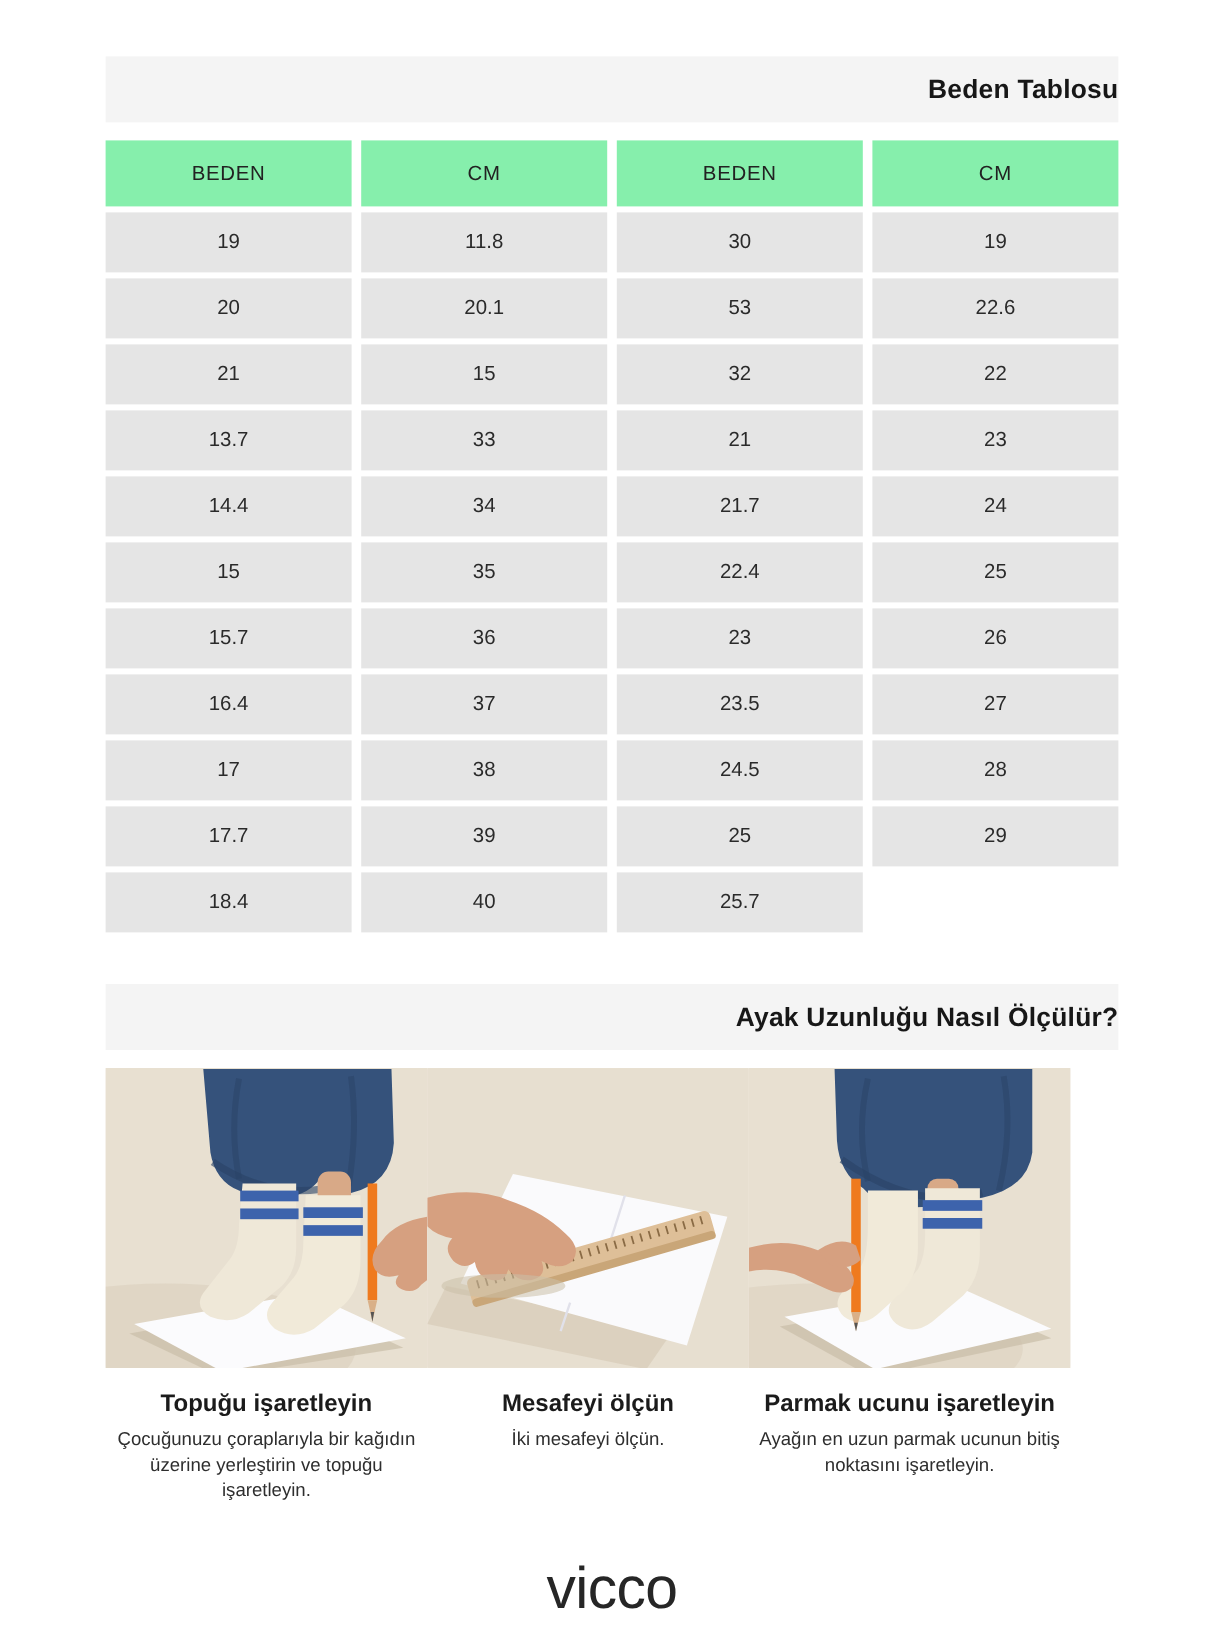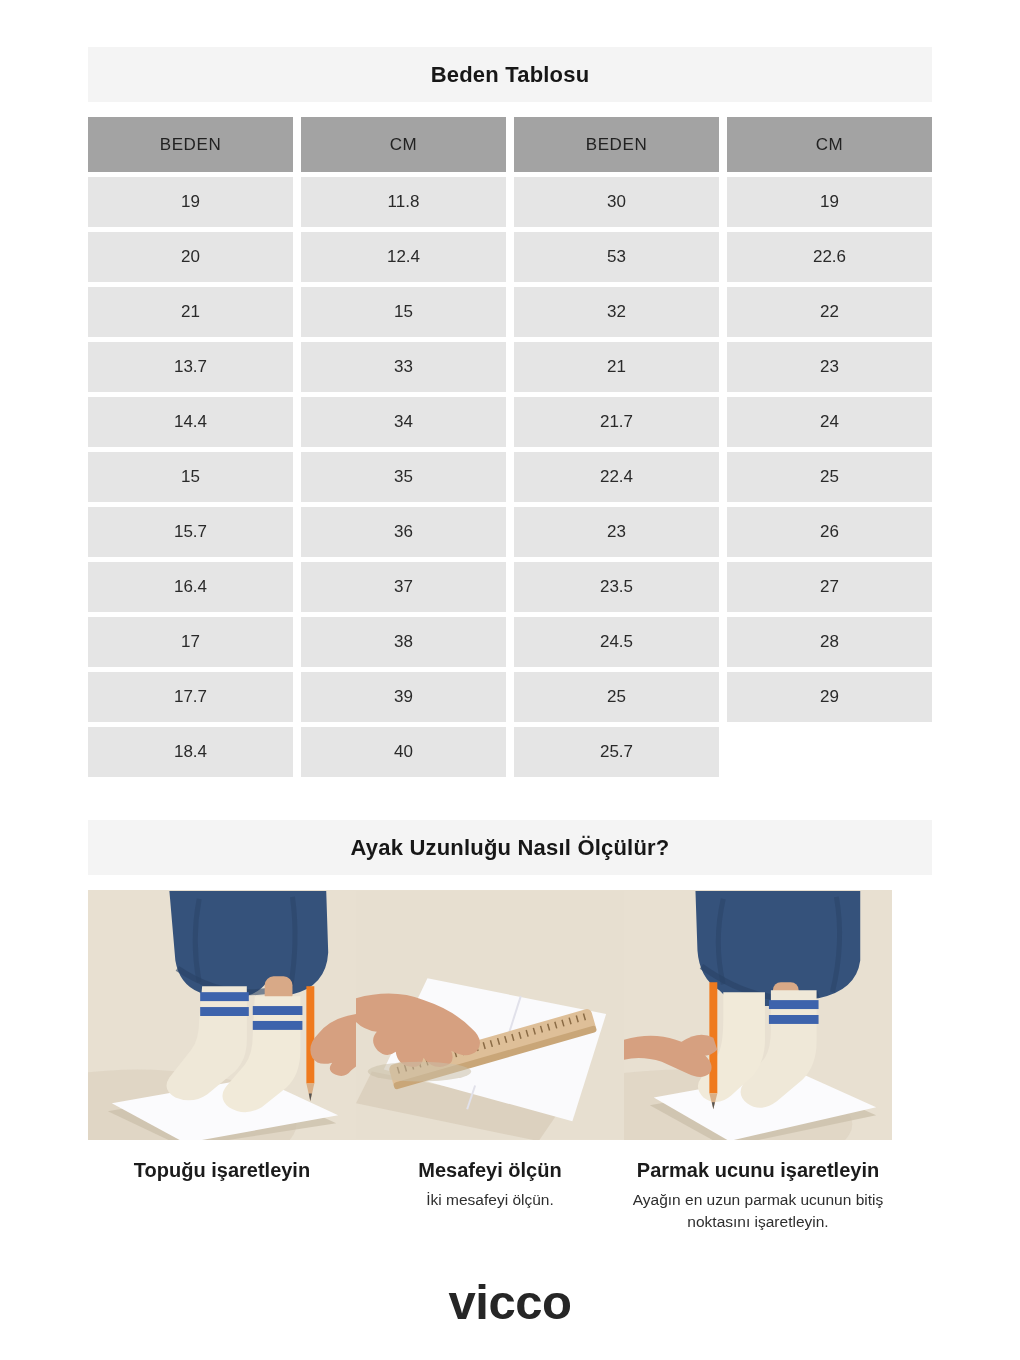--- a/index.html
+++ b/index.html
@@ -9,39 +9,39 @@
     margin: 0 auto;
     overflow: hidden;
     font-family: "Liberation Sans", "DejaVu Sans", sans-serif;
     color: #1e1e1e;
   }
   .content { width: 844px; margin: 0 auto; padding-top: 47px; }
 
   .band {
     background: #f4f4f4;
     height: 55px;
-    display: flex; align-items: center; justify-content: center;
+    display: flex; align-items: center; justify-content: flex-end;
     font-size: 22px; font-weight: bold; letter-spacing: .2px;
     color: #171717;
   }
 
   .size-grid {
     margin-top: 15px;
     display: grid;
     grid-template-columns: repeat(4, 1fr);
     column-gap: 8px;
     row-gap: 5px;
   }
   .cell {
     display: flex; align-items: center; justify-content: center;
     font-size: 17px;
     color: #2a2a2a;
   }
   .cell.head {
-    background: #a3a3a3;
+    background: #86efac;
     height: 55px;
     letter-spacing: .6px;
     color: #222222;
   }
   .cell.data { background: #e5e5e5; height: 50px; }
 
   .measure-band { margin-top: 43px; }
 
   .steps {
     margin-top: 15px;
@@ -64,21 +64,21 @@
     margin-top: 7px;
     text-align: center;
     font-size: 15.5px;
     line-height: 1.4;
     color: #2e2e2e;
   }
 
   .footer { margin-top: 46px; text-align: center; }
   .brand {
     font-size: 49px;
-    font-weight: 700;
+    font-weight: 400;
     letter-spacing: -0.5px;
     color: #262626;
     line-height: 1;
   }
 </style>
 </head>
 <body>
 
 <div class="content">
 
@@ -89,21 +89,21 @@
   <div class="size-grid">
       <div class="cell head">BEDEN</div>
       <div class="cell head">CM</div>
       <div class="cell head">BEDEN</div>
       <div class="cell head">CM</div>
       <div class="cell data">19</div>
       <div class="cell data">11.8</div>
       <div class="cell data">30</div>
       <div class="cell data">19</div>
       <div class="cell data">20</div>
-      <div class="cell data">12.4</div>
+      <div class="cell data">20.1</div>
       <div class="cell data">53</div>
       <div class="cell data">22.6</div>
       <div class="cell data">21</div>
       <div class="cell data">15</div>
       <div class="cell data">32</div>
       <div class="cell data">22</div>
       <div class="cell data">13.7</div>
       <div class="cell data">33</div>
       <div class="cell data">21</div>
       <div class="cell data">23</div>
@@ -160,20 +160,21 @@
           <path d="M168,106 L214,106 L214,160 Q214,185 200,198 L175,218 Q158,228 142,218 Q130,208 140,196 L158,175 Q166,165 166,145 Z" fill="#f1ead9"></path>
           <rect x="166" y="116" width="50" height="9" fill="#3d63ac"></rect>
           <rect x="166" y="131" width="50" height="9" fill="#3d63ac"></rect>
           <rect x="220" y="96" width="8" height="98" fill="#ef7a1e"></rect>
           <polygon points="220,194 228,194 224,212" fill="#d9b088"></polygon>
           <polygon points="222.5,204 225.5,204 224,212" fill="#555555"></polygon>
           <path d="M270,124 Q244,128 232,144 Q220,156 226,168 Q232,177 246,173 Q240,181 249,185 Q259,189 265,181 L270,177 Z" fill="#d6a080"></path>
         </svg>
       </div>
       <div class="step-heading">Topuğu işaretleyin</div>
+      <div class="step-desc">Çocuğunuzu çoraplarıyla bir kağıdın üzerine yerleştirin ve topuğu işaretleyin.</div>
     </div>
 
     <div class="step">
       <div class="photo">
         <svg viewBox="0 0 270 250" xmlns="http://www.w3.org/2000/svg">
           <rect width="270" height="250" fill="#e7dfd0"></rect>
           <polygon points="16,182 206,220 184,252 0,214" fill="#d6cab5" opacity="0.65"></polygon>
           <polygon points="72,88 252,124 218,232 28,180" fill="#fafafc"></polygon>
           <line x1="166" y1="106" x2="152" y2="150" stroke="#e1e1ea" stroke-width="2"></line>
           <line x1="120" y1="196" x2="112" y2="220" stroke="#e1e1ea" stroke-width="2"></line>

